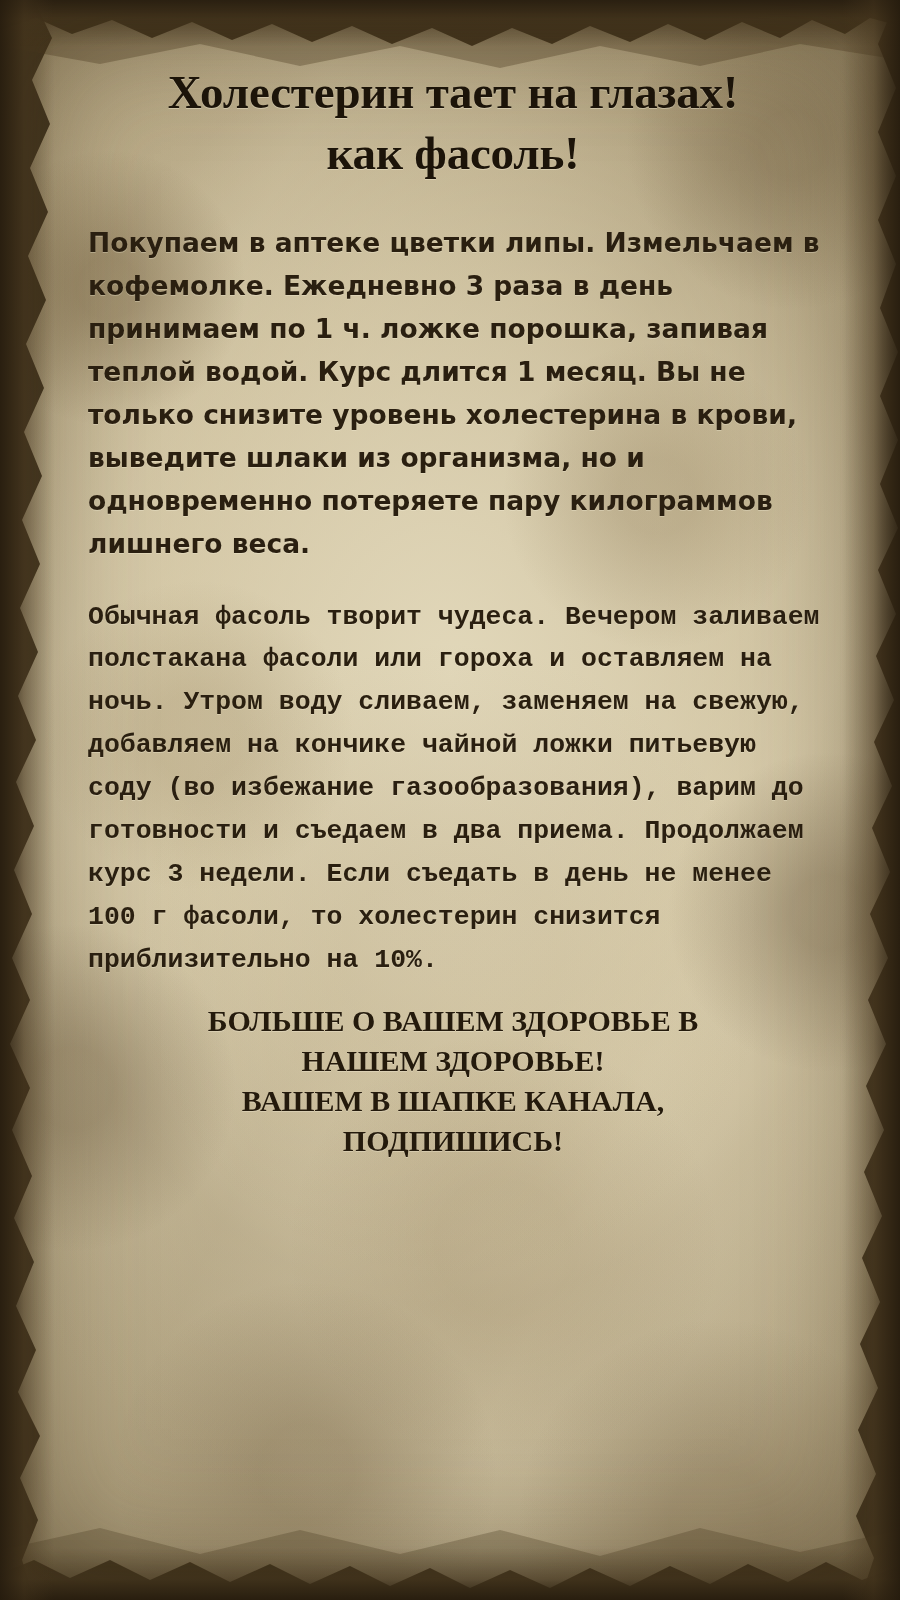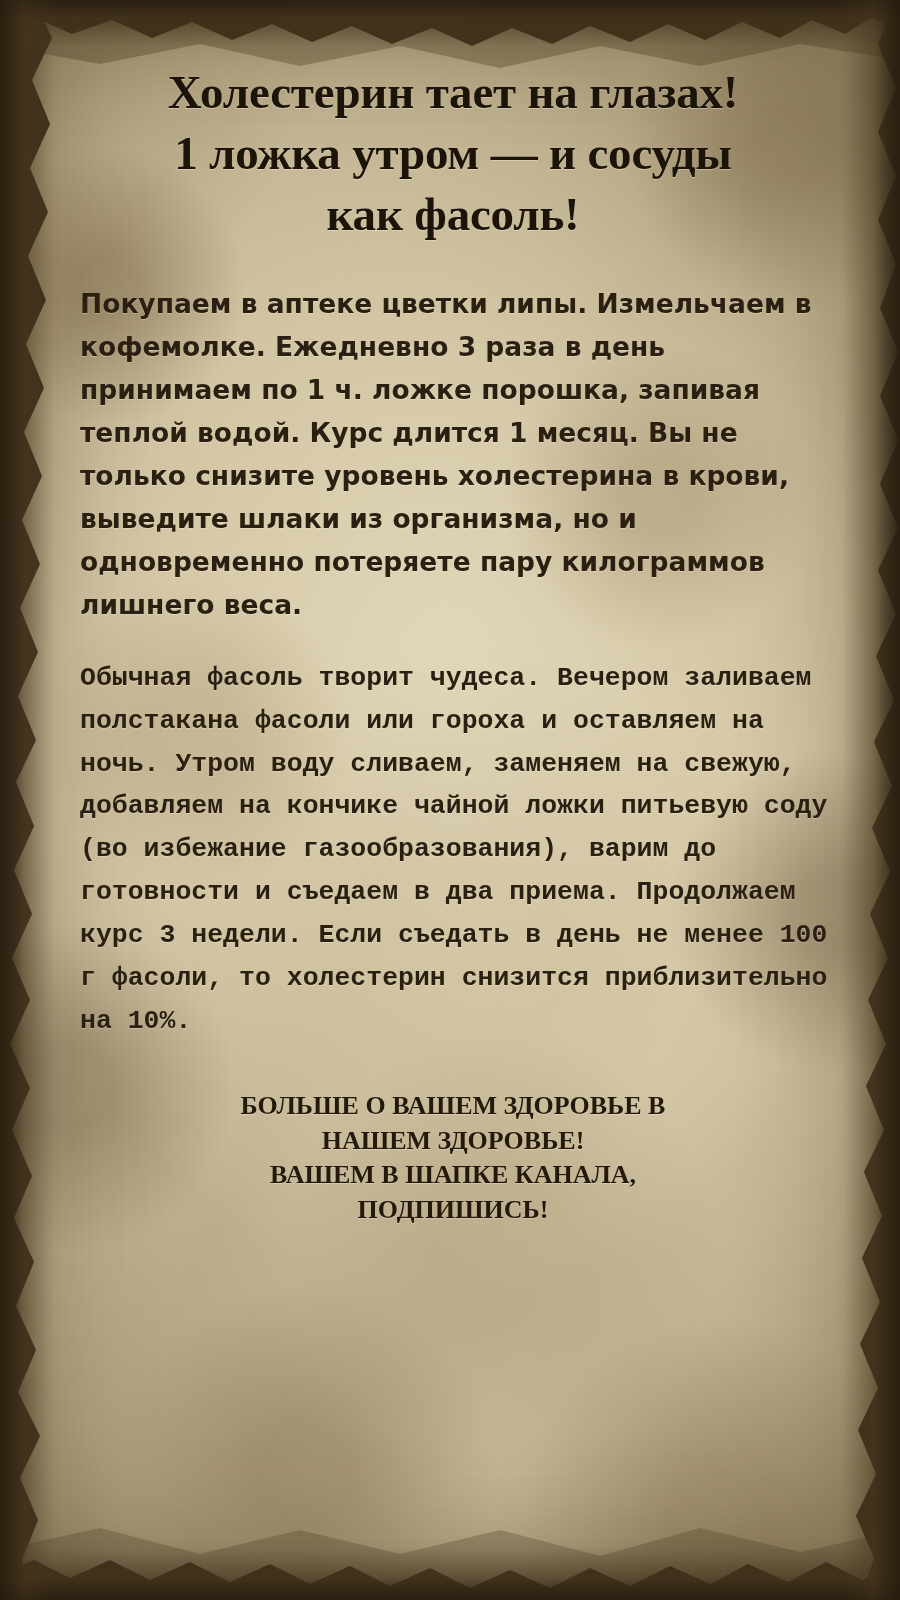--- a/index.html
+++ b/index.html
@@ -100,41 +100,41 @@
     font-size: 47px;
     line-height: 1.30;
     text-align: center;
     color: #1c1409;
     letter-spacing: -0.2px;
     margin: 6px 8px 0 8px;
     text-shadow: 0 1px 0 rgba(255,250,228,0.35);
   }
 
   .body-block {
-    margin: 38px 10px 0 12px;
+    margin: 38px 10px 0 20px;
   }
 
   .para {
     font-family: "DejaVu Sans", "Liberation Sans", sans-serif;
     font-weight: bold;
     font-size: 26.5px;
     line-height: 1.62;
     color: #2a1f10;
     text-align: left;
     margin: 0 0 30px 0;
     text-shadow: 0 1px 0 rgba(255,250,230,0.28);
   }
   .para:last-child { margin-bottom: 0; font-family: Liberation Mono, monospace; }
 
   .cta {
-    margin: 46px auto 0 auto;
+    margin: 19px auto 0 auto;
     max-width: 640px;
     font-family: "Liberation Serif", "DejaVu Serif", serif;
     font-weight: bold;
-    font-size: 26px;
+    font-size: 30px;
     line-height: 1.33;
     text-align: center;
     color: #241a0c;
     text-shadow: 0 1px 0 rgba(255,250,230,0.30);
   }
   .cta div { white-space: nowrap; }
   .cta .ln { display: block; }
 </style>
 </head>
 <body>
@@ -157,21 +157,20 @@
   <div class="edge"></div>
   <div class="edge-top"></div>
   <div class="edge-bottom"></div>
   <div class="edge-left"></div>
   <div class="edge-right"></div>
 
   <div class="content">
 
     <div class="headline">
       <div>Холестерин тает на глазах!</div>
-      <div>1 ложка утром — и сосуды</div>
       <div>как фасоль!</div>
     </div>
 
     <div class="body-block">
       <p class="para">Покупаем в аптеке цветки липы. Измельчаем в кофемолке.  Ежедневно 3 раза в день принимаем по 1 ч. ложке порошка, запивая теплой водой. Курс длится 1 месяц. Вы не только снизите уровень холестерина в крови, выведите шлаки из организма, но и одновременно потеряете пару килограммов лишнего веса.</p>
       <p class="para">Обычная фасоль творит чудеса. Вечером заливаем полстакана фасоли или гороха и оставляем на ночь. Утром воду сливаем, заменяем на свежую, добавляем на кончике чайной ложки питьевую соду (во избежание газообразования), варим до готовности и съедаем в два приема. Продолжаем курс 3 недели. Если съедать в день не менее 100 г фасоли, то холестерин снизится приблизительно на 10%.</p>
     </div>
 
     <div class="cta">
       <div class="ln">БОЛЬШЕ О ВАШЕМ ЗДОРОВЬЕ В</div>

